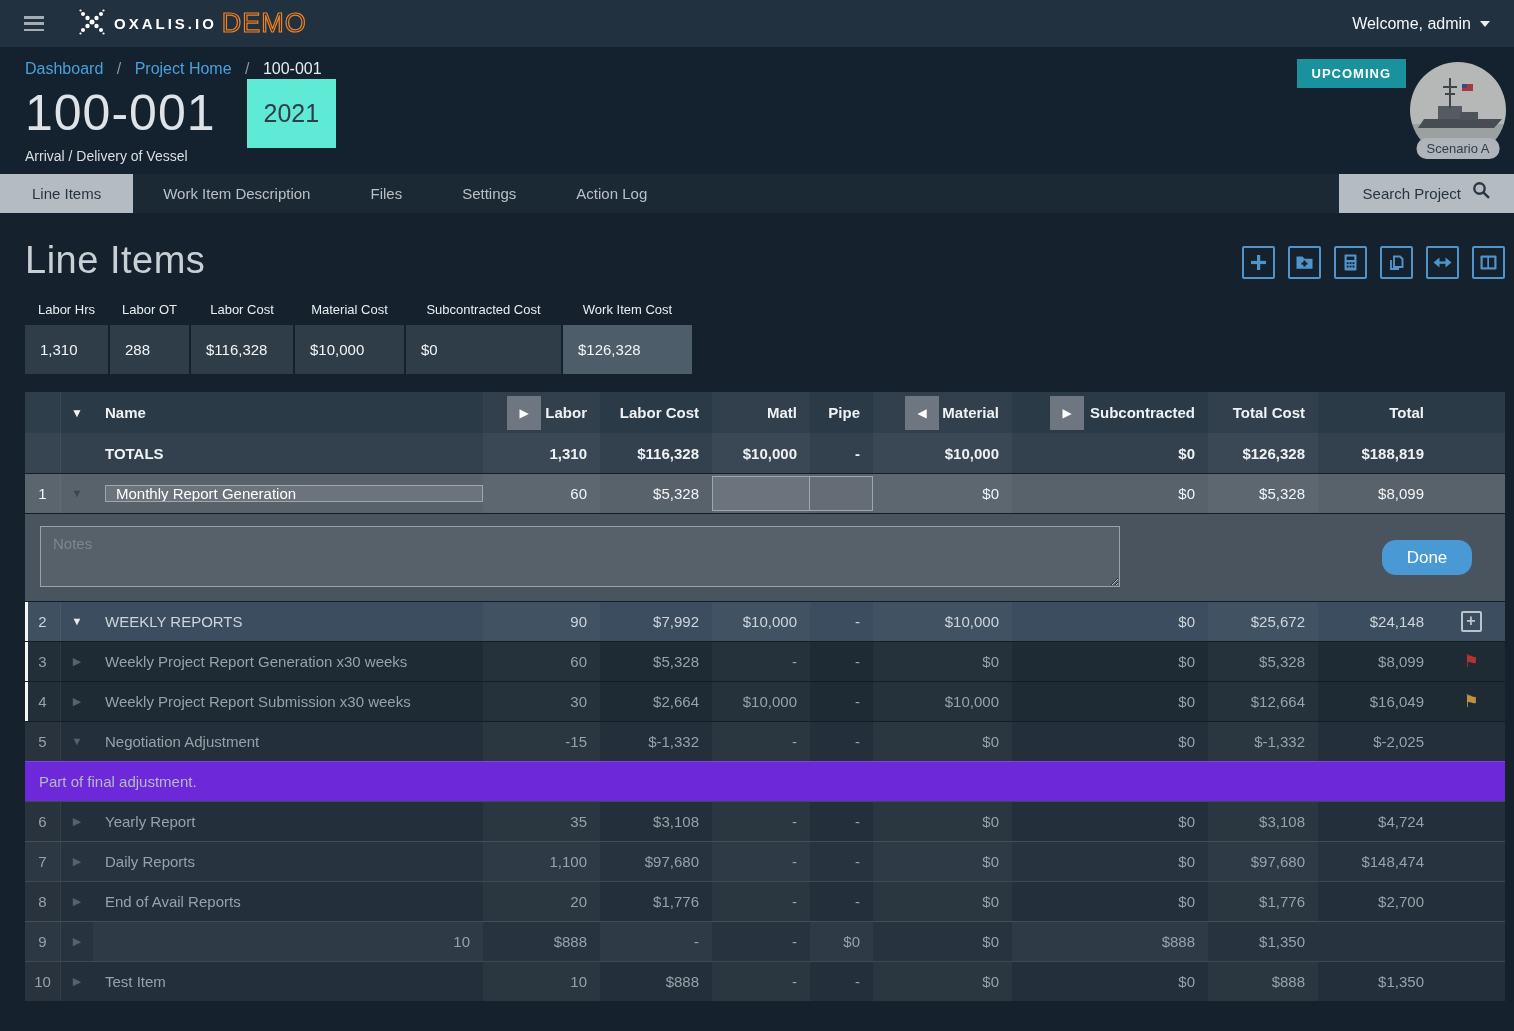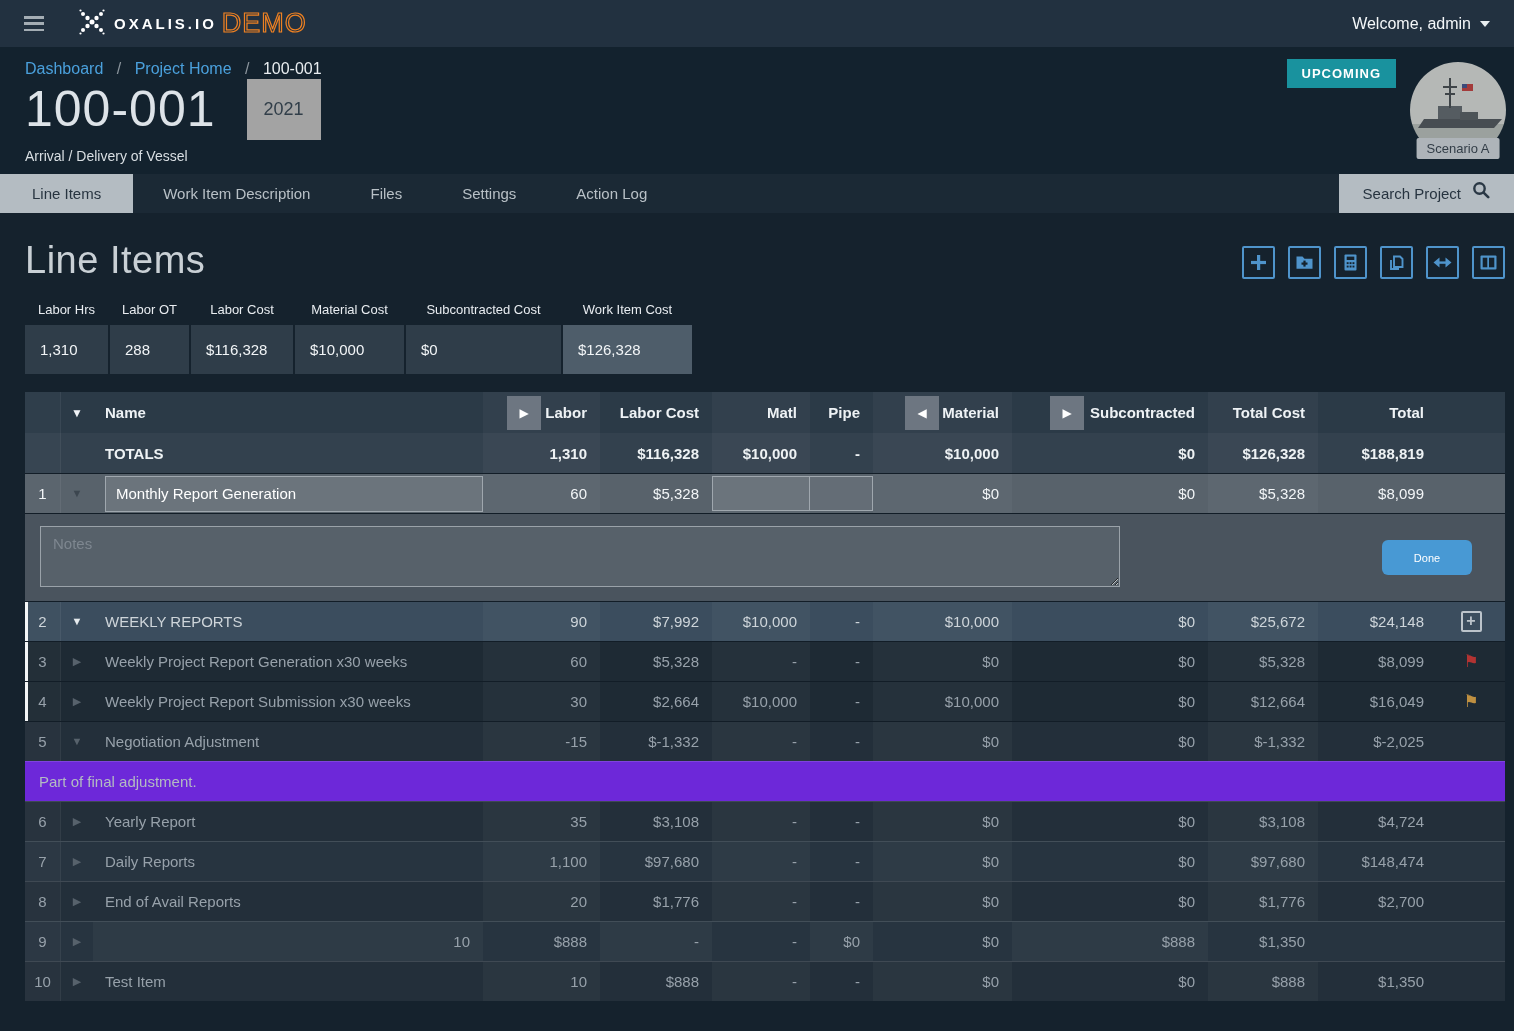--- a/index.html
+++ b/index.html
@@ -20,29 +20,29 @@
   .welcome .caret { width:0; height:0; border-left:5px solid transparent; border-right:5px solid transparent; border-top:6px solid #e8edf0; margin-left:9px; }
 
   
   .pheader { height:127px; background:#13222e; position:relative; }
   .breadcrumb { position:absolute; left:25px; top:13px; font-size:16px; }
   .crumb-link { color:#4aa0dc; cursor:pointer; }
   .crumb-sep { color:#8b959d; margin:0 9px; }
   .crumb-cur { color:#e8edf0; }
   .pcode-row { position:absolute; left:25px; top:32px; display:flex; align-items:center; }
   .pcode { font-size:50px; font-weight:200; color:#dde3e8; letter-spacing:1px; line-height:1.1; }
-  .year-badge { margin-left:31px; background:#a3a3a3; color:#313e49; font-size:18px; padding:20px 17px; }
+  .year-badge { margin-left:31px; background:#5eead4; color:#313e49; font-size:25px; padding:20px 17px; }
   .phase { position:absolute; left:25px; top:101px; font-size:14px; color:#d9dfe3; }
-  .pright { position:absolute; right:118px; top:12px; text-align:right; }
+  .pright { position:absolute; right:108px; top:12px; text-align:right; }
   .status-badge { display:inline-block; background:#19929e; color:#ffffff; font-size:13px; font-weight:700; letter-spacing:1px; padding:7px 15px; }
   .ptitle { margin-top:7px; font-size:27px; font-weight:400; color:#fbfcfd; }
   .psub { margin-top:3px; font-size:13.5px; color:#ccd3d8; }
   .avatar-wrap { position:absolute; right:8px; top:15px; width:96px; height:97px; }
   .avatar-circle { width:96px; height:96px; border-radius:50%; overflow:hidden; cursor:pointer; }
-  .scenario-badge { position:absolute; left:50%; transform:translateX(-50%); bottom:0px; background:#aeb4b9; color:#323d47; font-size:13px; padding:3px 10px; border-radius:2px; white-space:nowrap; cursor:pointer; }
+  .scenario-badge { position:absolute; left:50%; transform:translateX(-50%); bottom:0px; background:#aeb4b9; color:#323d47; font-size:13px; padding:3px 10px; border-radius:10px; white-space:nowrap; cursor:pointer; }
 
   
   .tabbar { height:39px; background:#1b2935; display:flex; }
   .tab { line-height:39px; padding:0 30px; font-size:15px; color:#b8c0c6; cursor:pointer; }
   .tab.active { background:#b4bcc2; color:#273440; padding:0 32px; }
   .search-btn { margin-left:auto; background:#b4bcc2; color:#273440; font-size:15px; line-height:39px; padding:12px 24px; display:flex; align-items:center; gap:11px; cursor:pointer; }
 
   
   .content { background:#15222d; height:818px; }
   .title-row { width:1480px; margin-left:25px; padding-top:26px; display:flex; justify-content:space-between; align-items:flex-end; }
@@ -92,29 +92,29 @@
   .r-child { background:#1e2a34; color:#97a1aa; border-top:1px solid #121d27; }
   .r-row5 { background:#232f3a; color:#97a1aa; border-top:1px solid #121d27; }
   .r-row { background:#232f3a; color:#97a1aa; border-top:1px solid rgba(255,255,255,0.13); }
   .r-row-alt { background:#273440; color:#97a1aa; border-top:1px solid rgba(255,255,255,0.13); }
   .r-child .tri, .r-row .tri, .r-row-alt .tri, .r-row5 .tri { color:#57626c; }
   .left-bar { box-shadow: inset 3px 0 0 #f4f6f7; }
 
   .note-row { height:40px; background:#6d28d9; border-top:1px solid rgba(255,255,255,0.13); display:flex; align-items:center; padding-left:14px; }
   .note-text { color:#b3bbc2; font-size:15px; }
 
-  .name-input { width:388px; height:36px; background:#6b747c; border:1px solid #9fa7ae; color:#ffffff; font-size:15px; padding:0 10px; font-family:inherit; }
+  .name-input { width:388px; height:17px; background:#6b747c; border:1px solid #9fa7ae; color:#ffffff; font-size:15px; padding:0 10px; font-family:inherit; }
   .input-cell { padding:2px 0; }
   .mini-input { width:100%; height:35px; background:#6b747c; border:1px solid #9fa7ae; color:#fff; font-size:15px; padding:0 8px; font-family:inherit; }
   .c-pipe .mini-input { border-left:none; background:#646d76; }
 
   .notes-panel { height:88px; background:#4a545e; position:relative; border-top:1px solid #121d27; }
   .notes-input { position:absolute; left:15px; top:12px; width:1080px; height:61px; background:#57616a; border:1px solid #9aa2a9; color:#e8ecef; font-size:15px; padding:8px 12px; font-family:inherit; resize:both; }
   .notes-input::placeholder { color:#7e8790; }
-  .done-btn { position:absolute; right:33px; top:26px; width:90px; height:35px; background:#4899d4; border:none; border-radius:6px; color:#ffffff; font-size:11px; font-family:inherit; cursor:pointer; }
+  .done-btn { position:absolute; right:33px; top:26px; width:90px; height:35px; background:#4899d4; border:none; border-radius:14px; color:#ffffff; font-size:17px; font-family:inherit; cursor:pointer; }
 
   .add-box { width:21px; height:21px; border:2px solid #bcc4cb; border-radius:2px; color:#bcc4cb; font-size:16px; font-weight:700; line-height:16px; text-align:center; cursor:pointer; }
   .flag { font-size:17px; cursor:pointer; }
   .flag-red { color:#b23332; }
   .flag-yellow { color:#bf9041; }
 </style>
 </head>
 <body>
 
 <div class="topbar">

